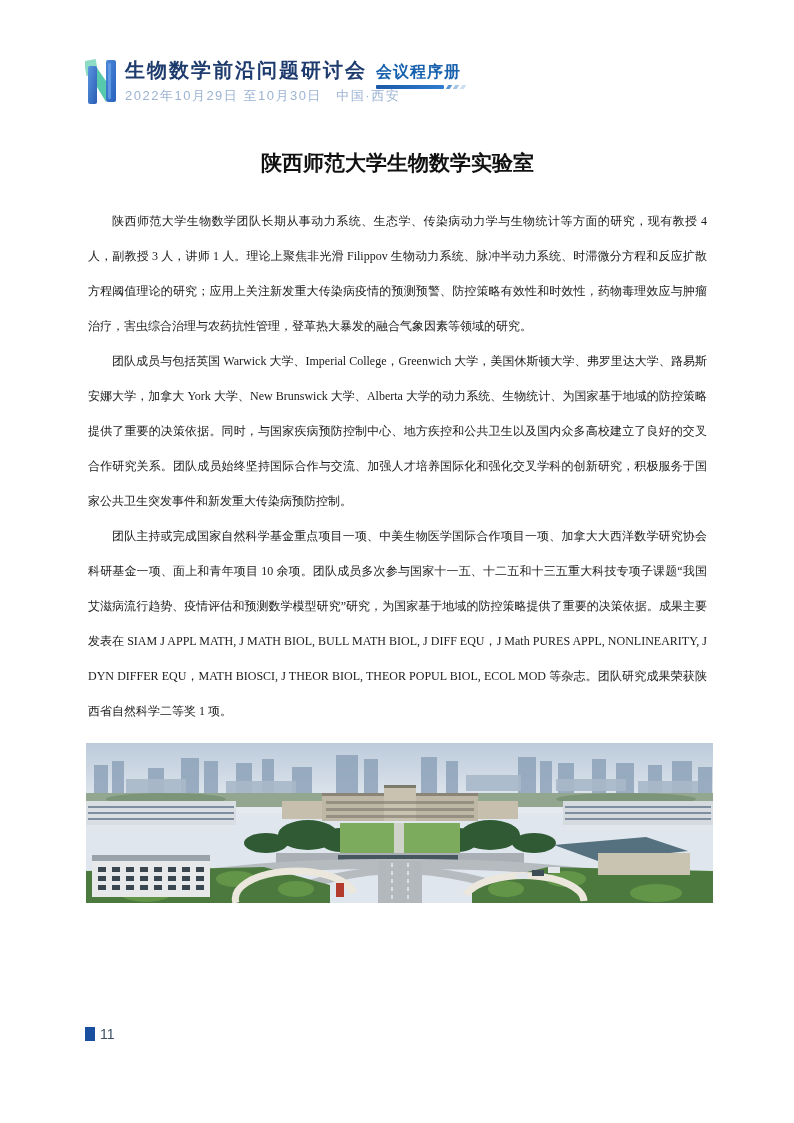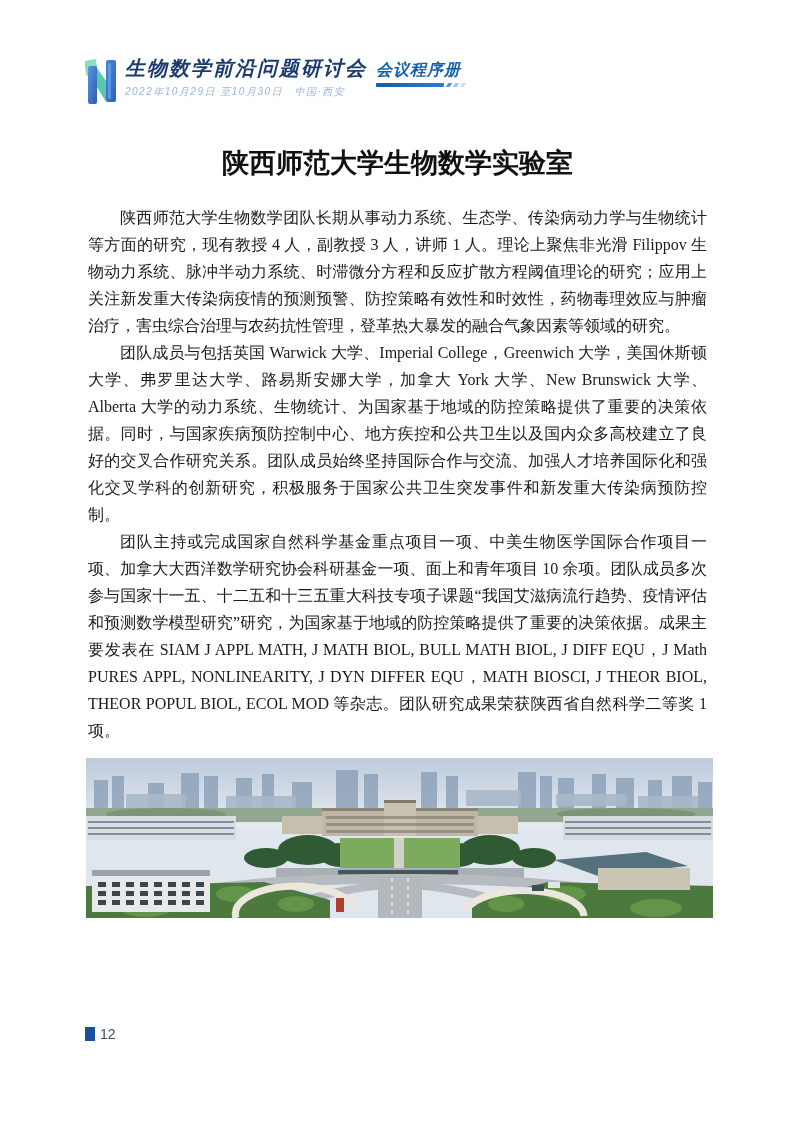--- a/index.html
+++ b/index.html
@@ -13,22 +13,21 @@
     overflow: hidden;
   }
 
   
   .header {
     position: absolute;
     top: 55px;
     left: 85px;
     right: 85px;
     display: flex;
-    align-items: flex-start;
-    font-style: italic;
+    align-items: center;
   }
   .logo-box {
     width: 34px;
     height: 52px;
     margin-right: 6px;
     flex: 0 0 auto;
   }
   .header-text { position: relative; }
   .header-row1 {
     display: flex;
@@ -71,45 +70,45 @@
     width: 4px;
     margin-left: 3px;
     transform: skewX(-32deg);
     background: #5a95d2;
   }
   .booklet-underline .swoosh.s2 { opacity: .55; }
   .booklet-underline .swoosh.s3 { opacity: .3; }
   .header-subtitle {
     margin-top: 3px;
     font-family: "Liberation Sans", sans-serif;
-    font-size: 10px;
+    font-size: 13px;
     letter-spacing: 1.5px;
     color: #9cb3d3;
     white-space: nowrap;
   }
 
   
   .content {
     position: absolute;
     top: 148px;
     left: 88px;
     width: 619px;
   }
   .doc-heading {
     text-align: center;
     font-weight: bold;
-    font-size: 27px;
+    font-size: 21px;
     color: #111111;
     line-height: 30px;
     margin-bottom: 26px;
     font-family: "Liberation Serif", serif;
   }
   .para {
-    font-size: 16px;
-    line-height: 27px;
+    font-size: 12px;
+    line-height: 35px;
     color: #1a1a1a;
     text-align: justify;
     text-indent: 2em;
     font-family: "Liberation Serif", serif;
   }
 
   
   .photo-wrap {
     margin-top: 14px;
     margin-left: -2px;
@@ -335,16 +334,16 @@
           <rect x="430" y="130" width="12" height="6" fill="#e2e6e9"></rect>
           <rect x="446" y="127" width="12" height="6" fill="#3e4c57"></rect>
           <rect x="462" y="124" width="12" height="6" fill="#e2e6e9"></rect>
         </g>
       </svg>
     </div>
   </div>
 
   <div class="footer">
     <span class="page-marker"></span>
-    <span class="page-number">12</span>
+    <span class="page-number">11</span>
   </div>
 
 </div>
 
 </body></html>

